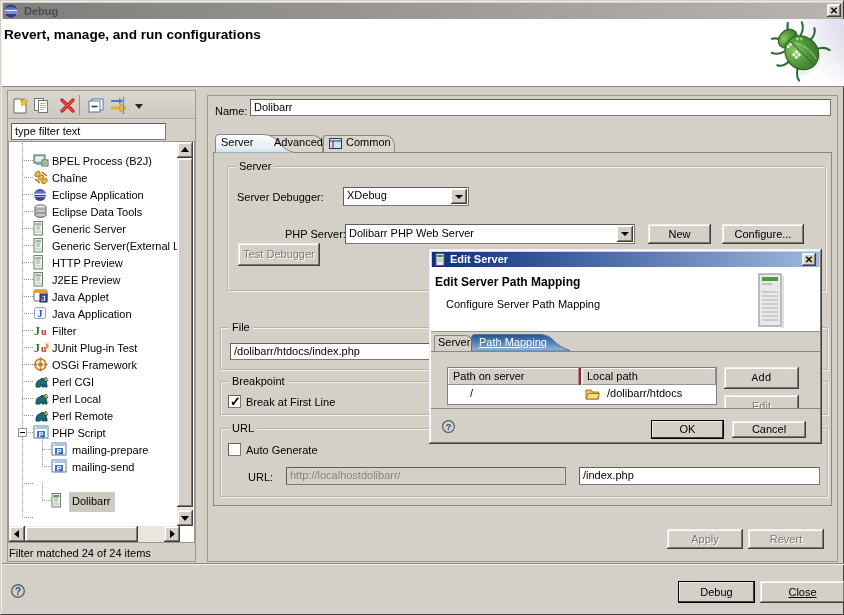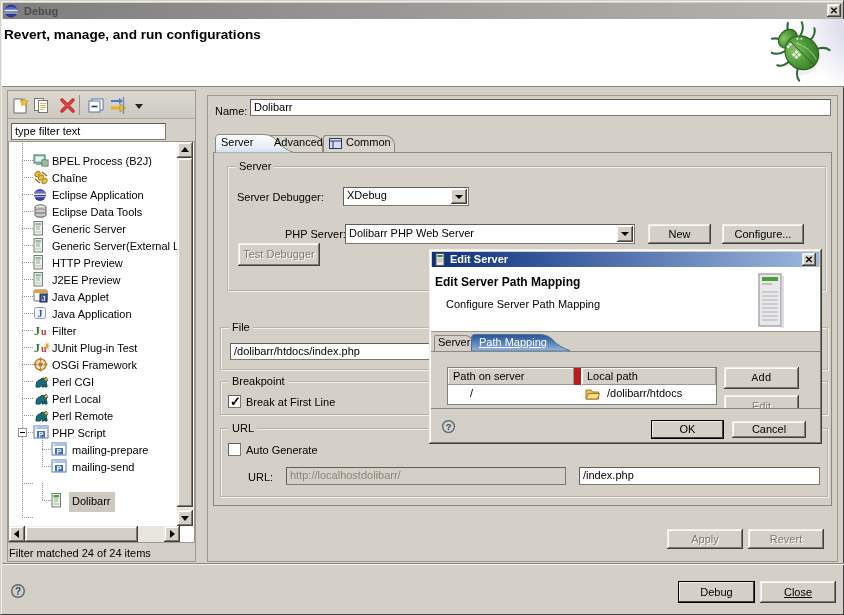--- a/index.html
+++ b/index.html
@@ -465,21 +465,21 @@
     <div class="btn dis" style="left:540px;top:433px;width:76px;height:20px;line-height:20px;">Revert</div>
   </div>
 
   <div class="abs" style="left:1px;top:562px;width:842px;height:1px;background:#8a877e;"></div>
   <div class="abs" style="left:1px;top:563px;width:842px;height:1px;background:#f4f2ec;"></div>
   <svg class="abs" style="left:9px;top:582px" width="16" height="16" viewBox="0 0 16 16">
     <circle cx="8" cy="8" r="6.3" fill="none" stroke="#5a6470" stroke-width="1.4"></circle>
     <text x="8" y="11.5" font-size="10" font-weight="bold" text-anchor="middle" fill="#2a4a78" font-family="Liberation Sans">?</text>
   </svg>
   <div class="btn def" style="left:677px;top:580px;width:77px;height:22px;line-height:22px;">Debug</div>
-  <div class="btn" style="left:759px;top:580px;width:76px;height:22px;line-height:22px;text-decoration:underline;">Close</div>
+  <div class="btn" style="left:759px;top:580px;width:85px;height:22px;line-height:22px;text-decoration:underline;">Close</div>
 
   <div class="abs" id="dlg" style="left:428px;top:248px;width:393px;height:195px;background:#d4d0c8;box-shadow: inset -1px -1px 0 #404040, inset 1px 1px 0 #efede7, inset -2px -2px 0 #80786d, inset 2px 2px 0 #fff;">
     <div class="abs" style="left:3px;top:3px;width:387px;height:15px;background:linear-gradient(to right,#0d2f7e,#9cb8dd);">
       <svg class="abs" style="left:2px;top:1px" width="12" height="13" viewBox="0 0 12 13">
         <rect x="2" y="0.5" width="8" height="12" fill="#e8e8e4" stroke="#555"></rect>
         <rect x="3.2" y="2" width="5.6" height="2" fill="#3d8a3d"></rect>
         <path d="M3.5 6 h5 M3.5 8 h5" stroke="#999" stroke-width="0.8"></path>
       </svg>
       <b class="abs" style="left:18px;top:1px;color:#fff;font-size:11px;">Edit Server</b>
       <div class="btn" style="left:370px;top:1px;width:14px;height:13px;line-height:13px;font-size:10px;font-weight:bold;">✕</div>
@@ -510,21 +510,21 @@
               <stop offset="1" stop-color="#97b9de"></stop>
         </linearGradient>
           </defs>
         <path d="M0.5 17 L0.5 3.5 Q0.5 0.5 4 0.5 L68 0.5 Q77 0.5 82 6 Q88 13 99 16.6 L98 17 z" fill="url(#dseltab)" stroke="#51709c" stroke-width="1"></path>
       </svg>
       <div class="abs" style="left:48px;top:2px;color:#fff;text-decoration:underline;">Path Mapping</div>
     </div>
     <div class="abs" style="left:2px;top:102px;width:389px;height:57px;border-top:1px solid #8a887f;">
 
       <div class="abs" style="left:16px;top:15px;width:270px;height:38px;background:#fff;border:1px solid #808080;">
-        <div class="abs" style="left:0;top:0;width:133px;height:17px;background:#d4d0c8;border-right:7px solid #b91c1c;box-shadow:inset -1px -1px 0 #9a968c, inset 1px 1px 0 #fff;padding:2px 0 0 5px;">Path on server</div>
+        <div class="abs" style="left:0;top:0;width:133px;height:17px;background:#d4d0c8;border-right:2px solid #b91c1c;box-shadow:inset -1px -1px 0 #9a968c, inset 1px 1px 0 #fff;padding:2px 0 0 5px;">Path on server</div>
         <div class="abs" style="left:134px;top:0;width:134px;height:17px;background:#d4d0c8;box-shadow:inset -1px -1px 0 #9a968c, inset 1px 1px 0 #fff;padding:2px 0 0 5px;">Local path</div>
         <div class="abs" style="left:22px;top:19px;">/</div>
         <svg class="abs" style="left:137px;top:19px" width="15" height="13" viewBox="0 0 15 13">
           <path d="M1 3 h5 l1.5 2 h6 v7 h-12.5z" fill="#f0c060" stroke="#a07820"></path>
           <path d="M1 12 l2.5-5.5 h11 l-2 5.5z" fill="#f7d98c" stroke="#a07820"></path>
         </svg>
         <div class="abs" style="left:159px;top:19px;">/dolibarr/htdocs</div>
       </div>
       <div class="btn" style="left:293px;top:15px;width:75px;height:22px;line-height:22px;font-family:Liberation Mono, monospace;">Add</div>
       <div class="abs" style="left:293px;top:43px;width:75px;height:13px;overflow:hidden;">

